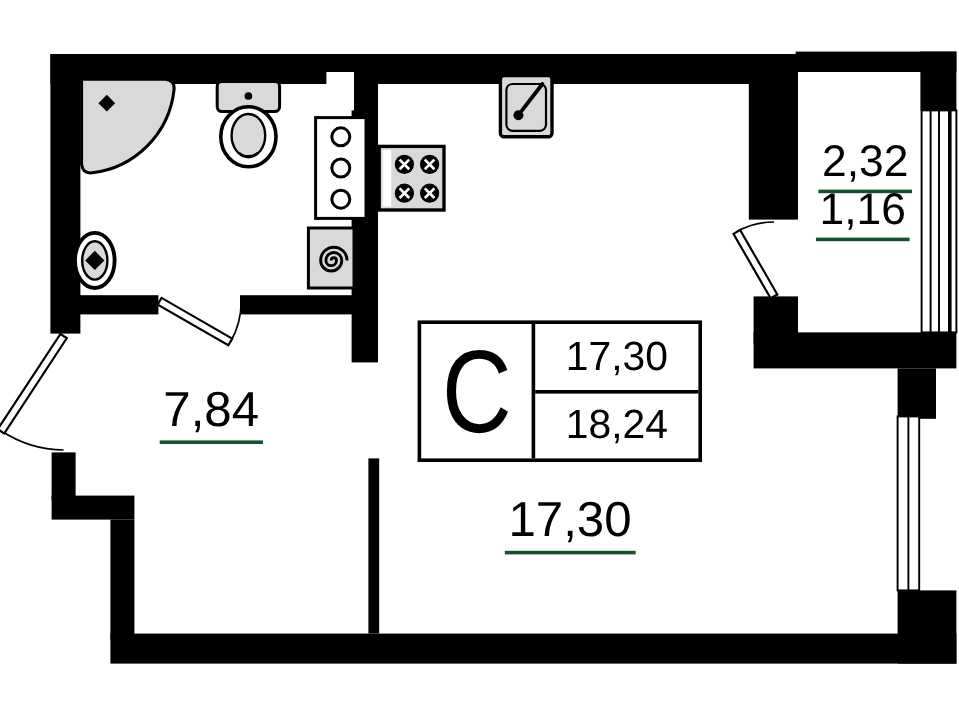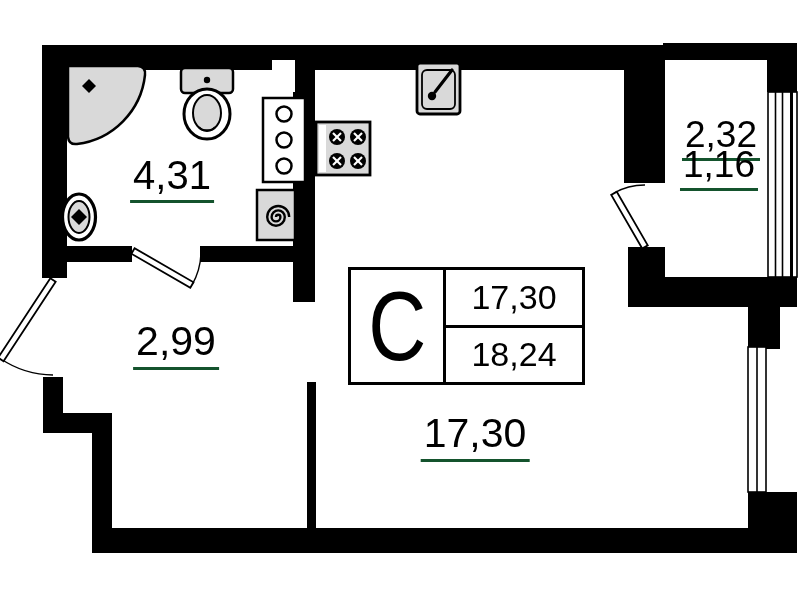--- a/index.html
+++ b/index.html
@@ -124,33 +124,30 @@
     <g>
       <path d="M192,285 A68,68 0 0 0 201,251" fill="none" stroke="#000" stroke-width="1.4"></path>
       <rect x="133" y="247.8" width="68" height="6.4" fill="#ffffff" stroke="#000" stroke-width="1.8" transform="rotate(30 133 251)"></rect>
     </g>
     <g>
       <path d="M614,193 A62,62 0 0 1 645,185" fill="none" stroke="#000" stroke-width="1.4"></path>
       <rect x="645" y="243.8" width="62" height="6.4" fill="#ffffff" stroke="#000" stroke-width="1.8" transform="rotate(240 645 247)"></rect>
     </g>
   </svg>
 
-  <div class="lbl f40" style="left:172px;top:155px;">
-    <span class="u">4,31</span>
-  </div>
   <div class="lbl f41" style="left:176px;top:321px;">
-    <span class="u">2,99</span>
+    <span class="u">7,84</span>
   </div>
   <div class="lbl f41" style="left:475px;top:413px;">
     <span class="u">17,30</span>
   </div>
   <div class="lbl f37" style="left:721px;top:116px;">
     <span class="u">2,32</span>
   </div>
-  <div class="lbl f37" style="left:719px;top:146px;">
+  <div class="lbl f37" style="left:719px;top:156px;">
     <span class="u">1,16</span>
   </div>
 
   <div class="card">
     <div class="card-letter">
       <span>С</span>
     </div>
     <div class="card-rows">
       <div class="card-row">17,30</div>
       <div class="card-row">18,24</div>

